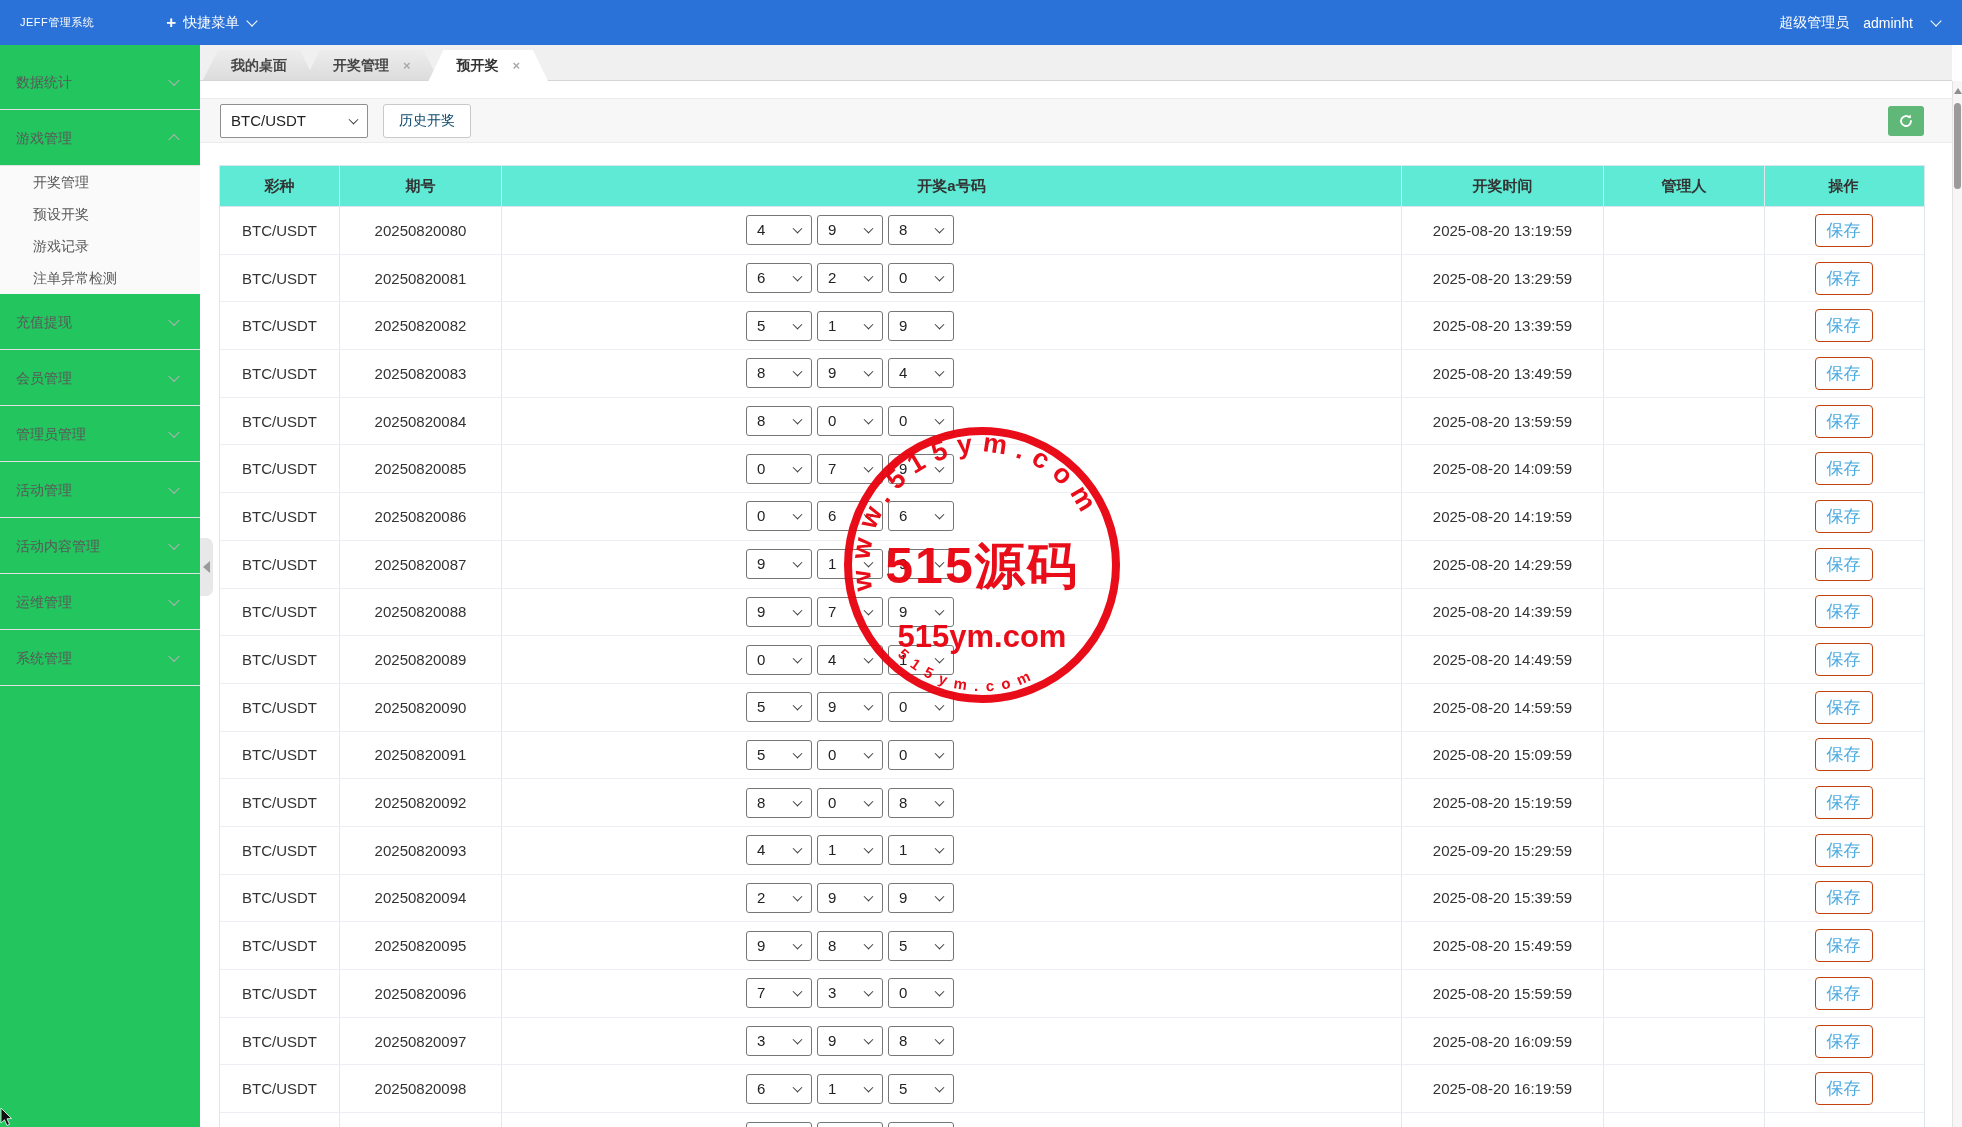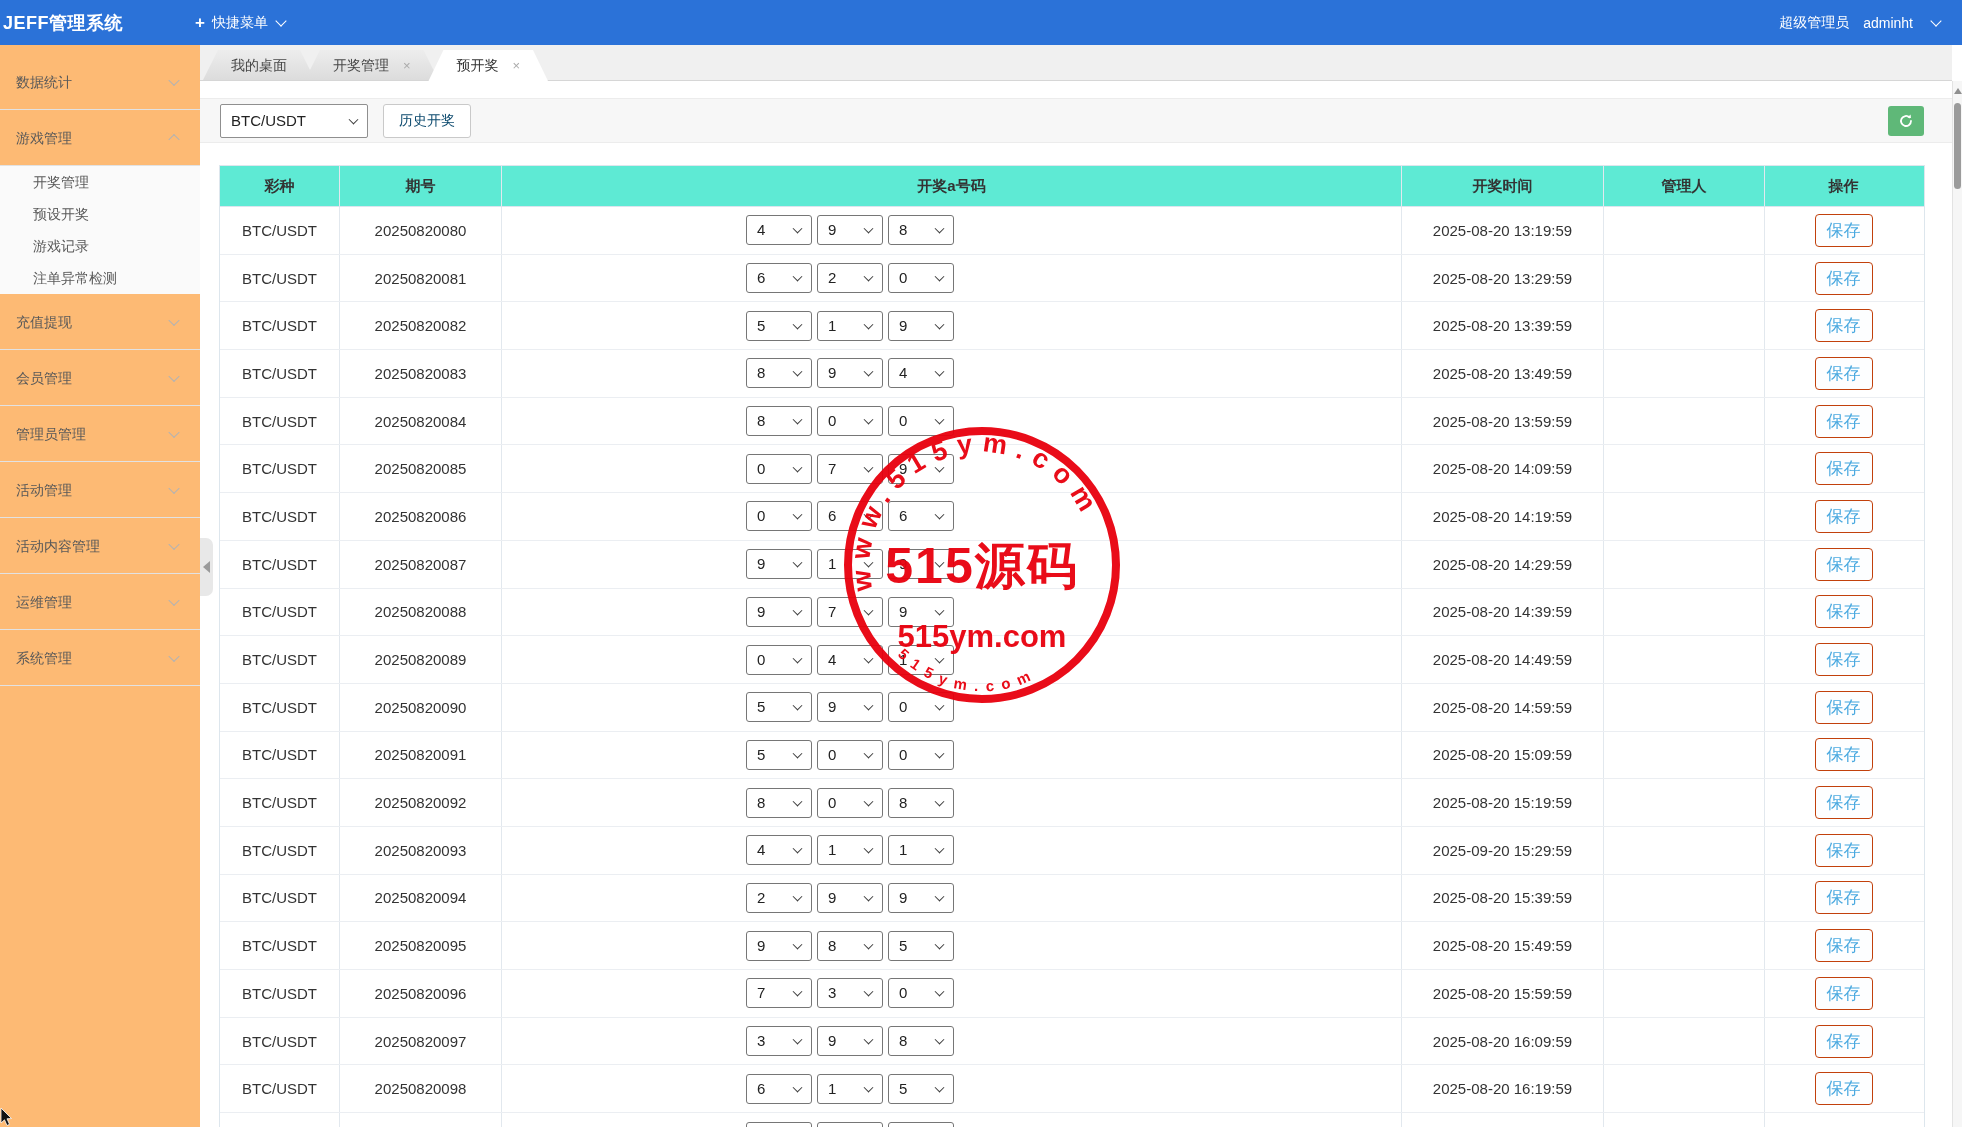--- a/index.html
+++ b/index.html
@@ -2,32 +2,32 @@
 <html><head>
 <meta charset="utf-8">
 <style>
   * { box-sizing: border-box; margin: 0; padding: 0; }
   html,body { width:1962px; height:1127px; overflow:hidden;
     font-family:"Liberation Sans","DejaVu Sans",sans-serif; background:#fff; }
 
   
   .topbar { position:absolute; left:0; top:0; width:1962px; height:45px;
     background:#2b72d8; color:#fff; display:flex; align-items:center; z-index:30; }
-  .brand { font-size:18px; font-weight:bold; margin-left:3px; letter-spacing:.5px; }
+  .brand { font-size:11px; font-weight:normal; margin-left:20px; letter-spacing:.5px; }
   .quickmenu { display:flex; align-items:center; margin-left:72px; font-size:14px; cursor:pointer; }
   .plus-glyph { font-size:17px; margin-right:7px; font-weight:bold; }
   .chev-w { display:inline-block; width:8px; height:8px; border-right:1.6px solid #fff;
     border-bottom:1.6px solid #fff; transform:rotate(45deg); margin-left:9px; margin-top:-4px; }
   .topbar-right { margin-left:auto; margin-right:22px; display:flex; align-items:center; font-size:14px; }
   .topbar-right .role { margin-right:14px; }
   .topbar-right .user { margin-right:10px; }
 
   
   .sidebar { position:absolute; left:0; top:45px; width:200px; bottom:0;
-    background:#fdba74; z-index:20; padding-top:9px; }
+    background:#22c55e; z-index:20; padding-top:9px; }
   .side-item { position:relative; font-size:14px; color:#595959; cursor:pointer; }
   .side-item.group { height:56px; line-height:56px; padding-left:16px; border-bottom:1px solid #e2e2e2; }
   .side-item.sub { height:32px; line-height:32px; padding-left:33px; background:#fafafa; }
   .side-item .chev { position:absolute; right:22px; top:50%; width:8px; height:8px;
     border-right:1.4px solid #b3b3b3; border-bottom:1.4px solid #b3b3b3; }
   .side-item[data-chevron="down"] .chev { transform:translateY(-70%) rotate(45deg); }
   .side-item[data-chevron="up"]   .chev { transform:translateY(-30%) rotate(-135deg); }
   .collapse-handle { position:absolute; left:200px; top:538px; width:13px; height:58px;
     background:#e8e8e8; border-radius:0 7px 7px 0; z-index:21; cursor:pointer;
     display:flex; align-items:center; justify-content:center; }
@@ -35,21 +35,21 @@
     border-bottom:6px solid transparent; border-right:7px solid #9a9a9a; }
 
   
   .main { position:absolute; left:200px; top:45px; right:10px; bottom:0; background:#fff; }
 
   .tabstrip { height:36px; background:#f0f0f0; border-bottom:1px solid #d6d6d6;
     display:flex; align-items:flex-end; padding-left:3px; }
   .tab { position:relative; height:30px; line-height:30px; padding:0 28px; font-size:14px;
     color:#474747; margin-right:-10px; cursor:pointer;
     clip-path:polygon(15px 0, calc(100% - 15px) 0, 100% 100%, 0 100%);
-    background:linear-gradient(#ededed,#dcdcdc); }
+    background:linear-gradient(#ededed,#dcdcdc);font-weight:bold; }
   .tab[data-active="true"] { background:#fff; z-index:2; color:#333; margin-bottom:-1px; height:31px; }
   .tab .tab-close { font-size:13px; color:#aaa; margin-left:10px; }
 
   .toolbar { margin-top:17px; height:45px; background:#f7f7f7; border-top:1px solid #ececec;
     border-bottom:1px solid #ececec; display:flex; align-items:center; padding:0 28px 0 20px; }
   .fake-select { position:relative; background:#fff; border:1px solid #8f8f8f; border-radius:2px;
     cursor:pointer; }
   .fake-select .val { display:block; padding-left:10px; }
   .fake-select .chev { position:absolute; right:10px; top:50%; width:7px; height:7px;
     border-right:1.7px solid #3c3c3c; border-bottom:1.7px solid #3c3c3c;

